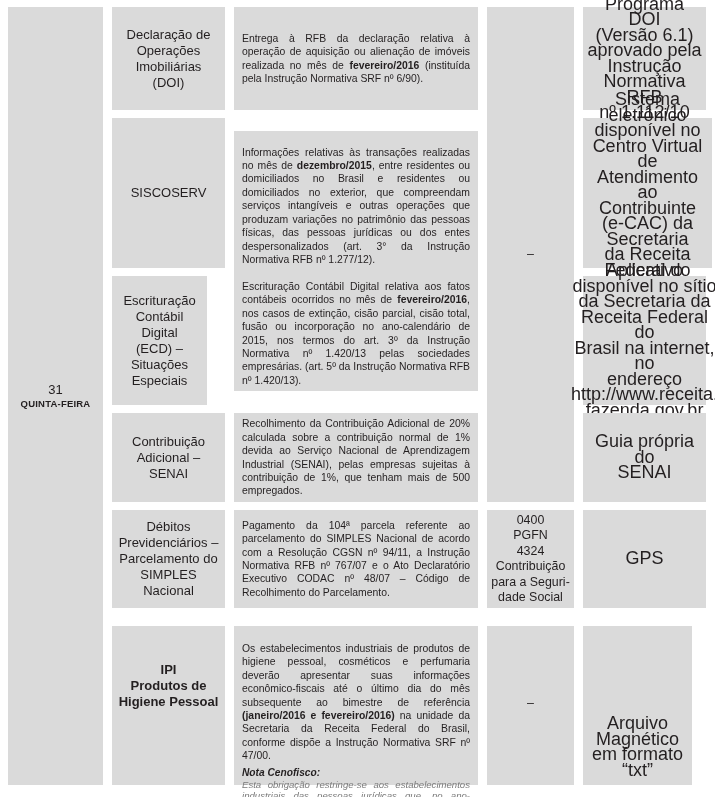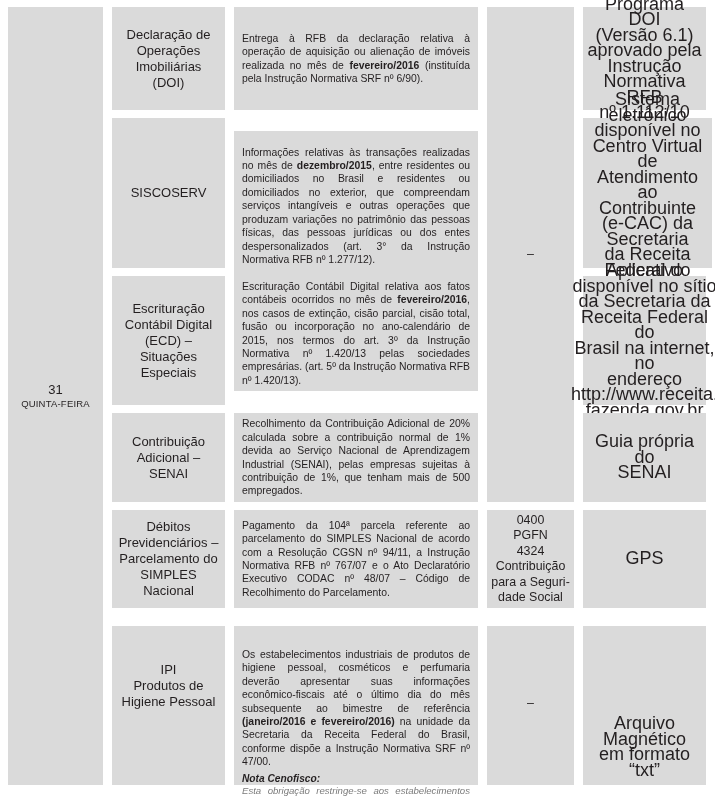--- a/index.html
+++ b/index.html
@@ -8,21 +8,21 @@
   .cell { position: absolute; background: #dadada; box-sizing: border-box;
           display: flex; align-items: center; justify-content: center; }
   .center { text-align: center; }
   .c-name { font-size: 13px; line-height: 16px; padding: 4px 6px; }
   .c-desc { font-size: 10.4px; line-height: 13.4px; padding: 6px 8px 6px 8px;
             text-align: justify; justify-content: flex-end; }
   .c-desc p { margin: 0; }
   .c-code { font-size: 12.4px; line-height: 15.5px; padding: 4px 3px; }
   .c-where { font-size: 18px; line-height: 15.5px; padding: 4px 4px; }
   .day-num { font-size: 13px; line-height: 16px; display: block; }
-  .day-name { font-size: 9.5px; line-height: 12px; display: block; letter-spacing: 0.2px; }
+  .day-name { font-size: 9.5px; line-height: 12px; display: block; letter-spacing: 0.2px; font-weight: bold; }
   .nl { white-space: pre-line; }
   .desc-inner { width: 100%; }
   .note-title { font-weight: bold; font-style: italic; font-size: 10.2px; margin-top: 3px; display:block; }
   .note-body { font-style: italic; color: #7a7a7a; font-size: 9.6px; line-height: 11.4px; display:block; }
   b { font-weight: bold; }
 </style>
 </head>
 <body>
 
 <div class="cell center" style="left:8px; top:7px; width:95px; height:778px;">
@@ -58,21 +58,21 @@
 <div class="cell center c-where nl" style="left:583px; top:118px; width:129px; height:150px;">Sistema eletrônico
 disponível no
 Centro Virtual de
 Atendimento
 ao Contribuinte
 (e-CAC) da
 Secretaria
 da Receita
 Federal do Brasil</div>
 
-<div class="cell center c-name nl" style="left:112px; top:276px; width:113px; height:129px;">Escrituração
+<div class="cell center c-name nl" style="left:112px; top:276px; width:95px; height:129px;">Escrituração
 Contábil Digital
 (ECD) –
 Situações
 Especiais</div>
 <div class="cell c-desc" style="left:234px; top:276px; width:244px; height:115px;">
   <div class="desc-inner">
       <p><span>Escrituração Contábil Digital relativa aos fatos contábeis ocorridos no mês de </span><b>fevereiro/2016</b><span>, nos casos de extinção, cisão parcial, cisão total, fusão ou incorporação no ano-calendário de 2015, nos termos do art. 3º da Instrução Normativa nº 1.420/13 pelas sociedades empresárias. (art. 5º da Instrução Normativa RFB nº 1.420/13).</span></p>
     </div>
 </div>
 <div class="cell center c-where nl" style="left:583px; top:276px; width:123px; height:129px;">Aplicativo
@@ -104,25 +104,25 @@
     </div>
 </div>
 <div class="cell center c-code nl" style="left:487px; top:510px; width:87px; height:98px;">0400
 PGFN
 4324
 Contribuição
 para a Seguri-
 dade Social</div>
 <div class="cell center c-where nl" style="left:583px; top:510px; width:123px; height:98px;">GPS</div>
 
-<div class="cell center c-name nl" style="left:112px; top:626px; width:113px; height:159px; align-items:flex-start; padding-top:36px;">IPI
+<div class="cell center c-name nl" style="left:112px; top:626px; width:113px; height:159px; align-items:flex-start; padding-top:36px;font-weight:bold;">IPI
 Produtos de
 Higiene Pessoal</div>
-<div class="cell c-desc" style="left:234px; top:626px; width:244px; height:159px; align-items:flex-start; padding-top:22px;">
+<div class="cell c-desc" style="left:234px; top:626px; width:244px; height:159px; align-items:flex-start; padding-top:16px;">
   <div class="desc-inner">
     <p><span>Os estabelecimentos industriais de produtos de higiene pessoal, cosméticos e perfumaria deverão apresentar suas informações econômico-fiscais até o último dia do mês subsequente ao bimestre de referência </span><b>(janeiro/2016 e fevereiro/2016)</b><span> na unidade da Secretaria da Receita Federal do Brasil, conforme dispõe a Instrução Normativa SRF nº 47/00.</span></p>
     <span class="note-title">Nota Cenofisco:</span>
     <span class="note-body">Esta obrigação restringe-se aos estabelecimentos industriais das pessoas jurídicas que, no ano-calendário anterior, auferiram receita bruta com a venda de produtos classificados no Capítulo 33 da TIPI, igual ou superior a R$ 100 milhões.</span>
   </div>
 </div>
 <div class="cell center c-code" style="left:487px; top:626px; width:87px; height:159px; align-items:flex-start; padding-top:70px;">–</div>
-<div class="cell center c-where nl" style="left:583px; top:626px; width:123px; height:159px; align-items:flex-start; padding-top:90px;">Arquivo Magnético
+<div class="cell center c-where nl" style="left:583px; top:626px; width:109px; height:159px; align-items:flex-start; padding-top:90px;">Arquivo Magnético
 em formato “txt”</div>
 
 </body></html>

